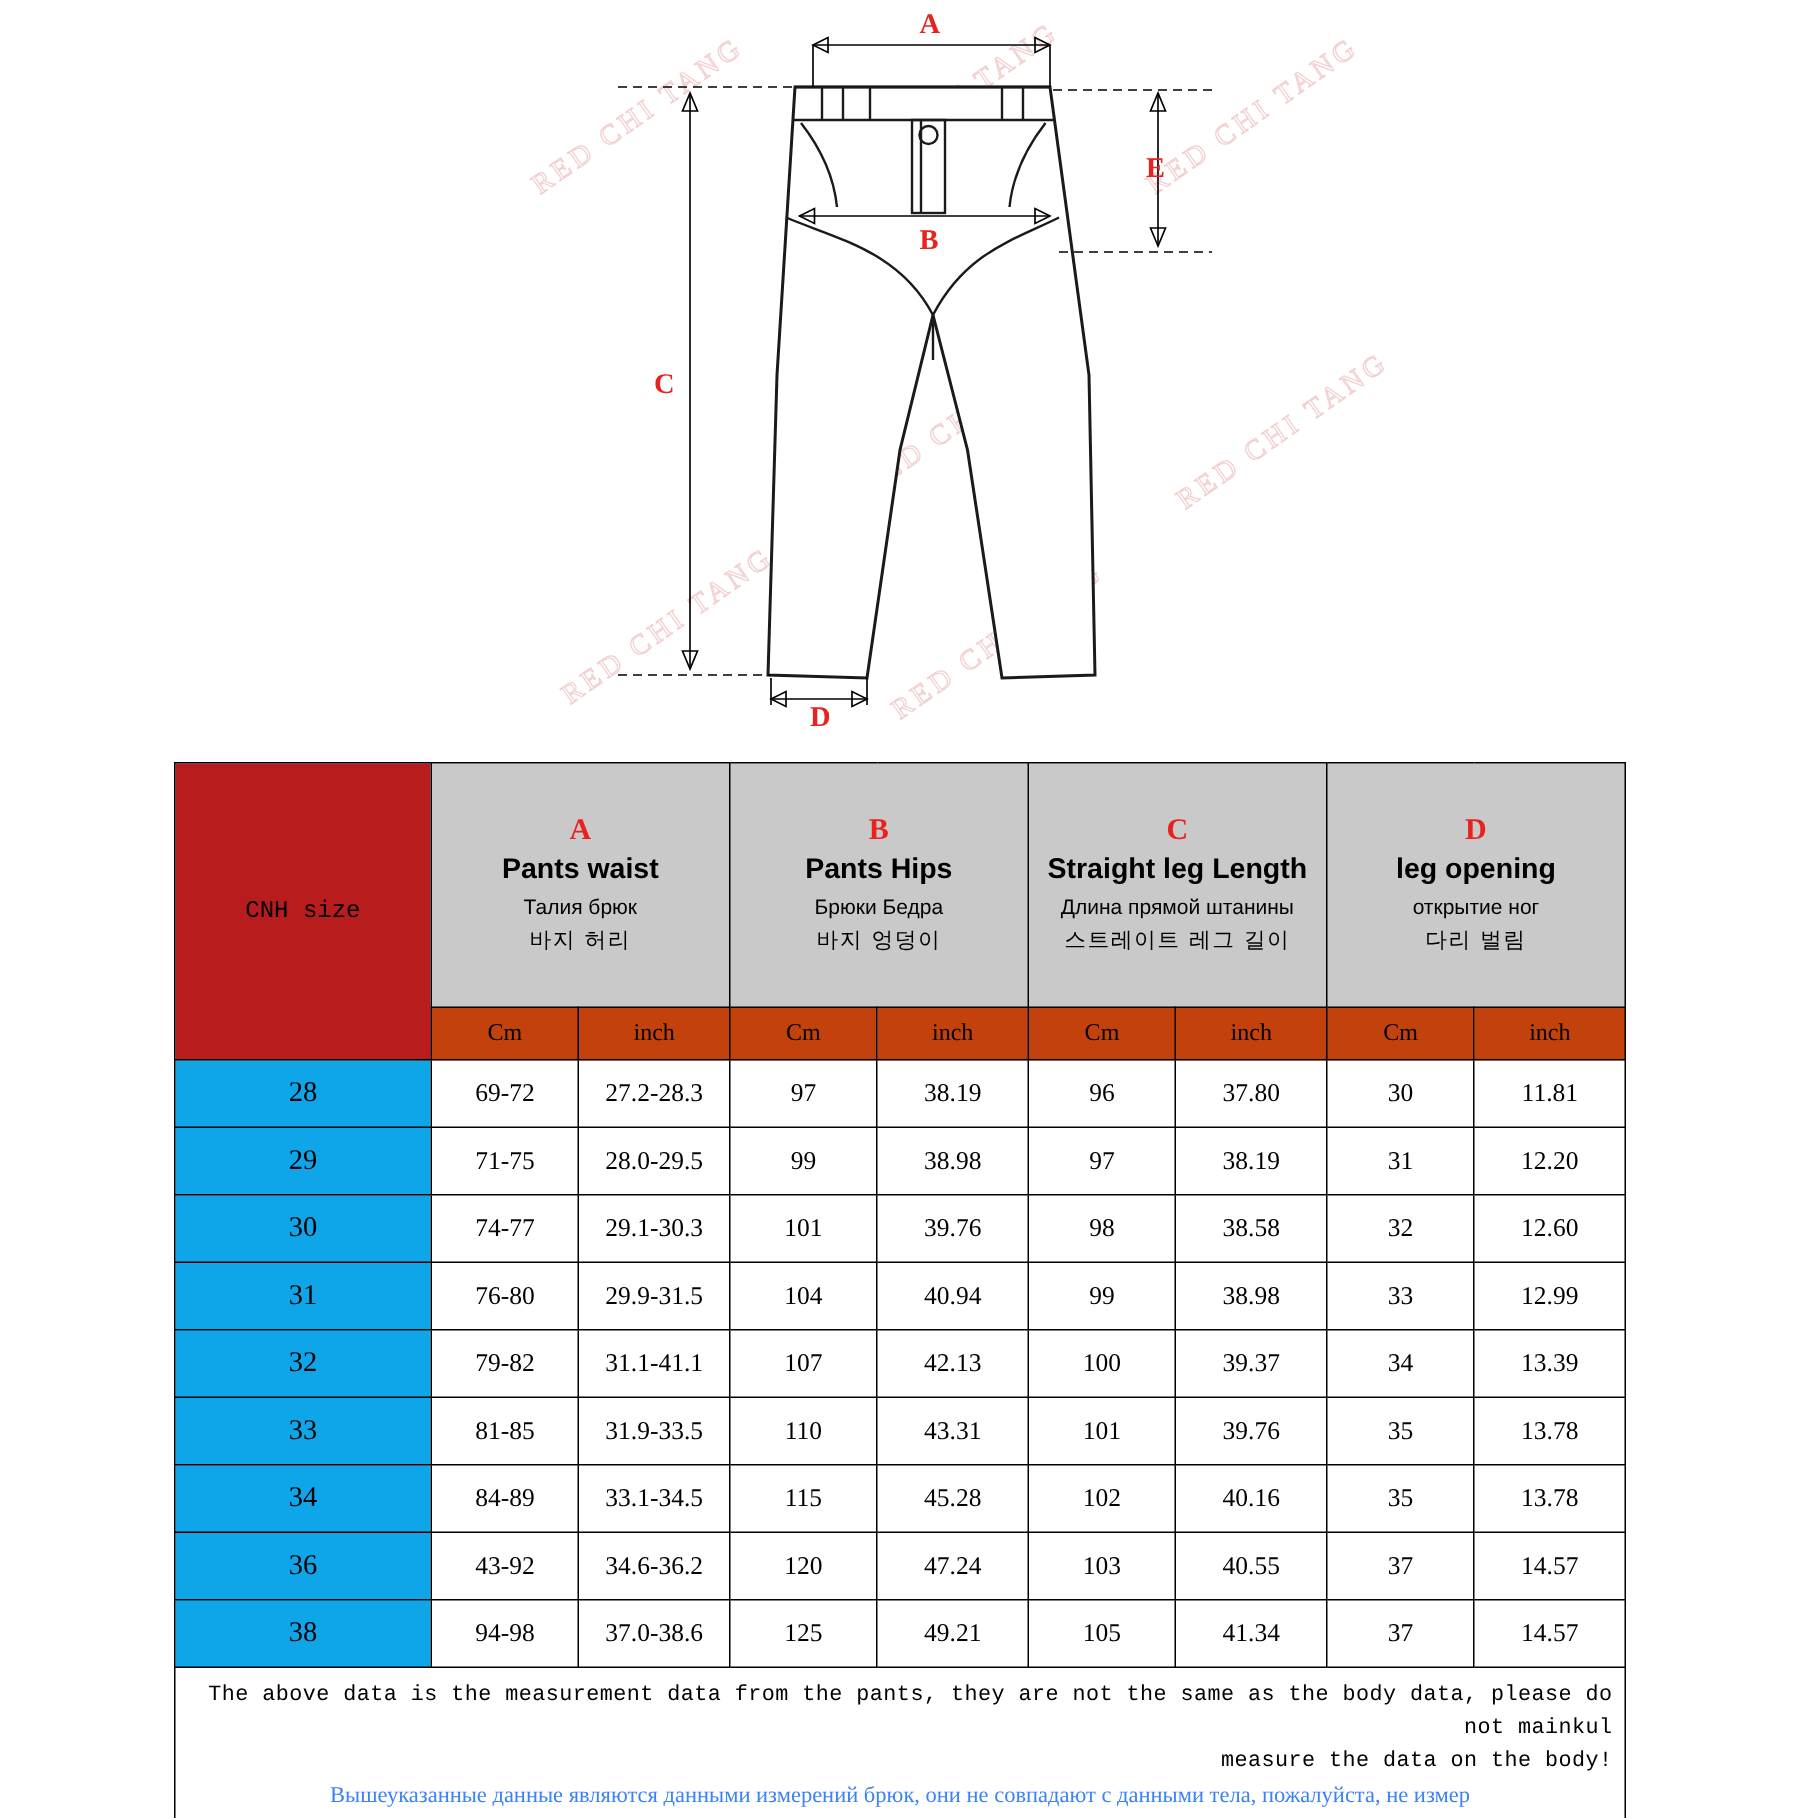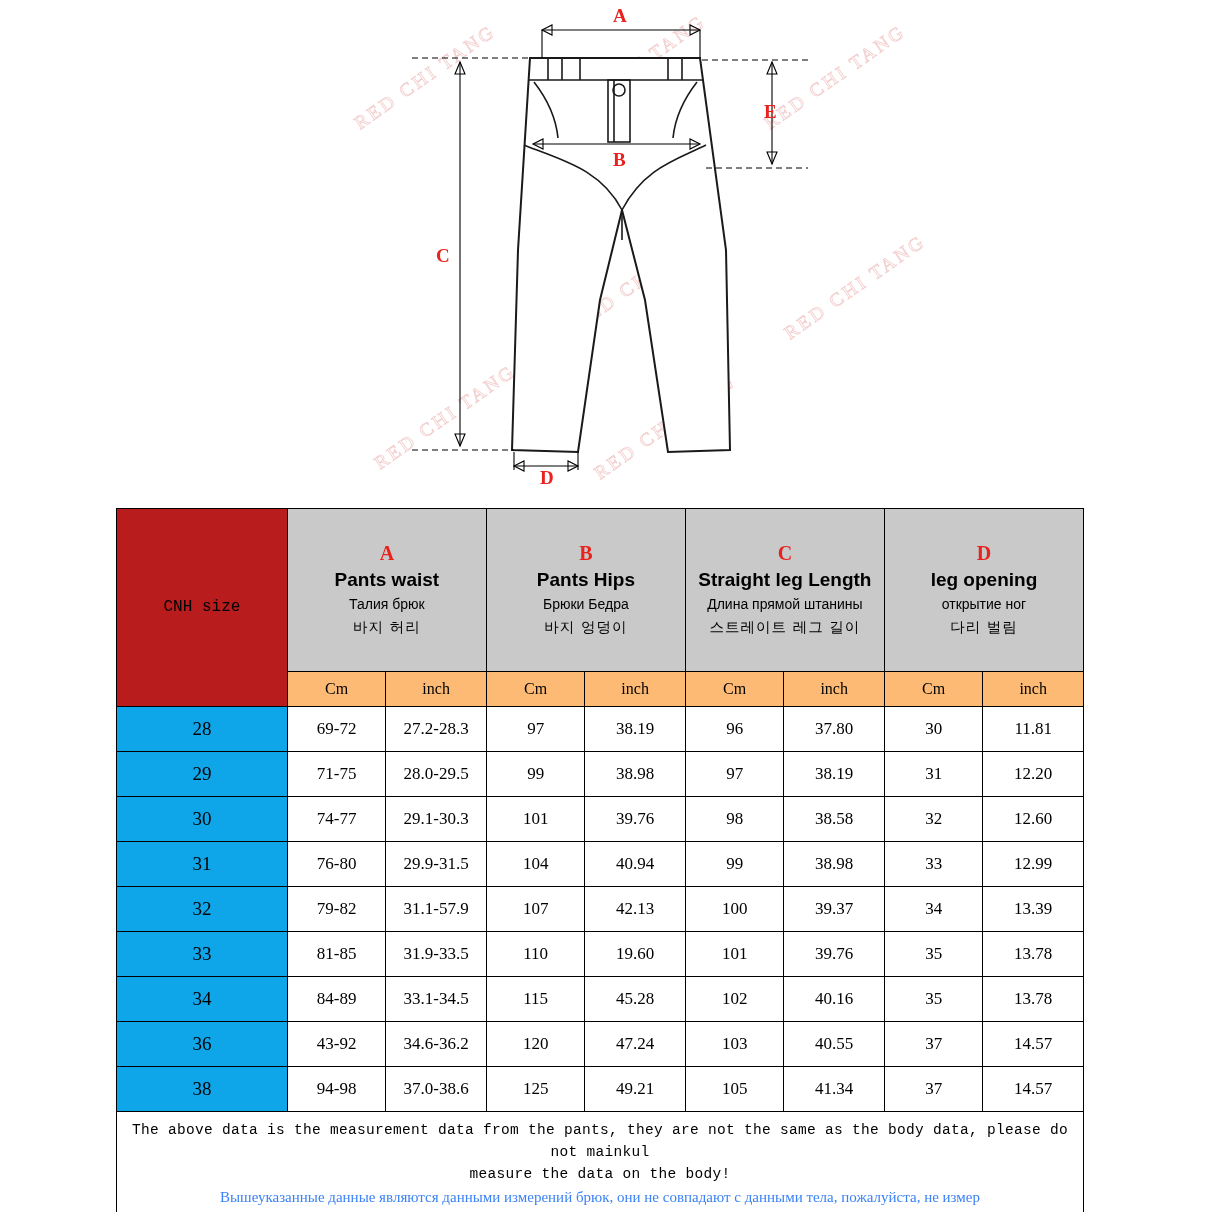--- a/index.html
+++ b/index.html
@@ -69,21 +69,21 @@
     letter-spacing: 1px;
     font-family: "DejaVu Sans", sans-serif;
   }
   .cnh-cell {
     background: #b91c1c;
     font-weight: bold;
     font-size: 16px;
     font-family: Liberation Mono, monospace;
   }
   .unit-cell {
-    background: #fdba74;
+    background: #c2410c;
     font-size: 16px;
     height: 32px;
     font-family: "Liberation Serif", serif;
   }
   .size-cell {
     background: #0ea5e9;
     font-weight: bold;
     font-size: 19px;
     height: 42px;
     font-family: "Liberation Serif", serif;
@@ -98,20 +98,21 @@
     background: #fff;
     padding: 7px 8px 9px 8px;
     text-align: center;
   }
   .note-en {
     font-family: "Liberation Mono", monospace;
     font-size: 14.5px;
     line-height: 22px;
     color: #000;
     letter-spacing: 0.3px;
+    text-align: right;
   }
   .note-ru {
     font-family: "Liberation Serif", serif;
     font-size: 15px;
     line-height: 24px;
     color: #3b82f6;
   }
   .wm {
     fill: none;
     stroke: #f3cfcf;
@@ -308,34 +309,34 @@
         <td class="val-cell">104</td>
         <td class="val-cell">40.94</td>
         <td class="val-cell">99</td>
         <td class="val-cell">38.98</td>
         <td class="val-cell">33</td>
         <td class="val-cell">12.99</td>
       </tr>
       <tr>
         <td class="size-cell">32</td>
         <td class="val-cell">79-82</td>
-        <td class="val-cell">31.1-57.9</td>
+        <td class="val-cell">31.1-41.1</td>
         <td class="val-cell">107</td>
         <td class="val-cell">42.13</td>
         <td class="val-cell">100</td>
         <td class="val-cell">39.37</td>
         <td class="val-cell">34</td>
         <td class="val-cell">13.39</td>
       </tr>
       <tr>
         <td class="size-cell">33</td>
         <td class="val-cell">81-85</td>
         <td class="val-cell">31.9-33.5</td>
         <td class="val-cell">110</td>
-        <td class="val-cell">19.60</td>
+        <td class="val-cell">43.31</td>
         <td class="val-cell">101</td>
         <td class="val-cell">39.76</td>
         <td class="val-cell">35</td>
         <td class="val-cell">13.78</td>
       </tr>
       <tr>
         <td class="size-cell">34</td>
         <td class="val-cell">84-89</td>
         <td class="val-cell">33.1-34.5</td>
         <td class="val-cell">115</td>

